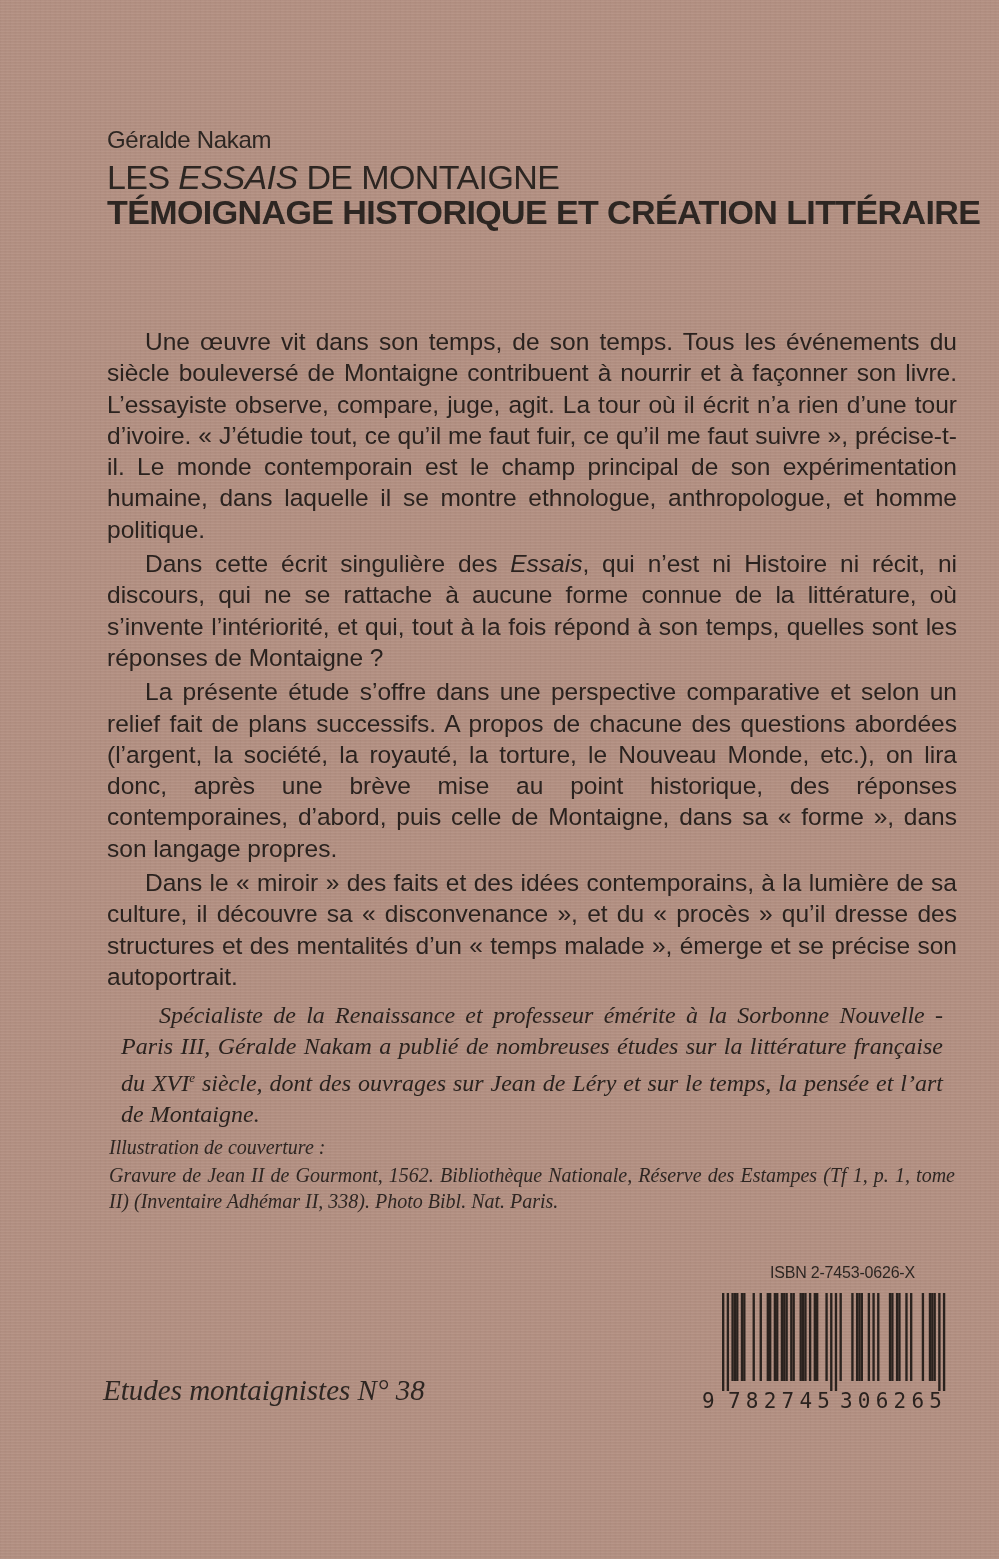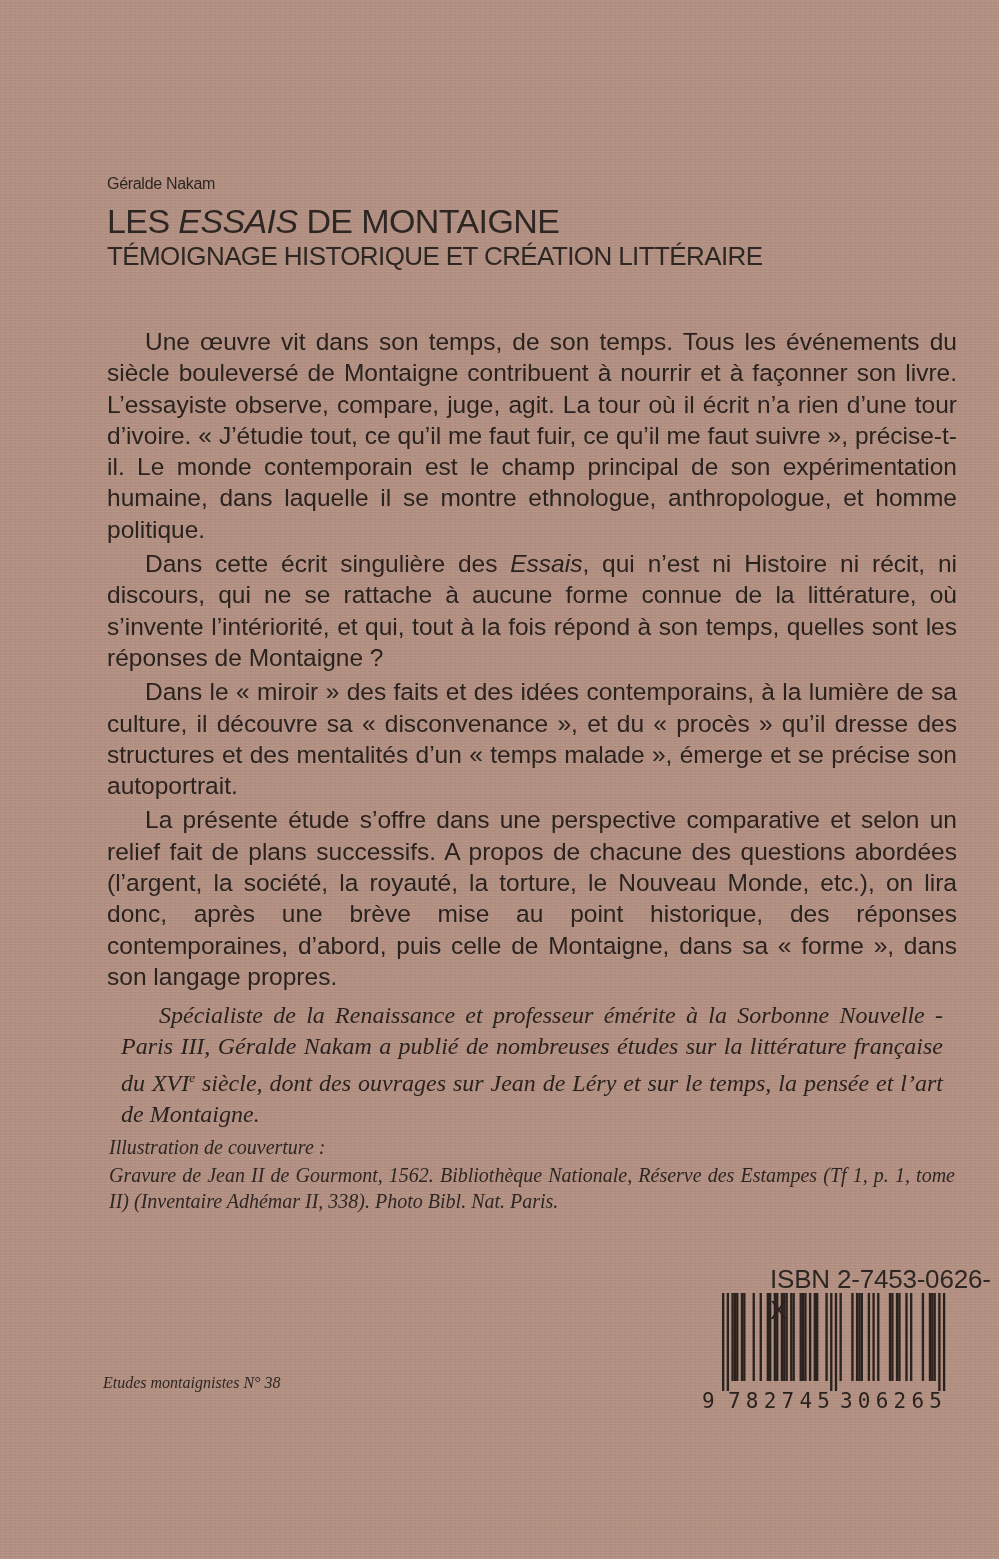--- a/index.html
+++ b/index.html
@@ -10,24 +10,24 @@
       repeating-linear-gradient(0deg, rgba(255,255,255,0.05) 0px, rgba(255,255,255,0.05) 1px, rgba(0,0,0,0.03) 2px, rgba(0,0,0,0) 3px),
       repeating-linear-gradient(90deg, rgba(0,0,0,0.02) 0px, rgba(255,255,255,0.02) 2px, rgba(0,0,0,0) 5px);
     color: #2a221e;
     position: relative;
   }
   .header {
     position: absolute; left: 107px; top: 124px;
     font-family: "Liberation Sans", sans-serif;
     color: #2d2622;
   }
-  .author { font-size: 16px; line-height: 32px; letter-spacing: -0.3px; margin-top: 44px; }
+  .author { font-size: 24px; line-height: 32px; letter-spacing: -0.3px; }
   .title1, .title2 { font-size: 34px; line-height: 42px; letter-spacing: -0.6px; }
   .title1 i { font-style: italic; }
-  .subtitle { font-size: 26px; line-height: 32px; letter-spacing: -0.6px; margin-top: -2px; }
+  .subtitle { font-size: 34px; line-height: 32px; letter-spacing: -0.6px; margin-top: -2px; font-weight: bold; }
 
   .body {
     position: absolute; left: 107px; top: 326px; width: 850px;
     font-family: Liberation Sans, sans-serif;
     font-size: 24.5px; line-height: 31.3px;
     text-align: justify;
     color: #2a221e;
   }
   .body p { margin: 0 0 3px 0; text-indent: 38px; }
 
@@ -44,45 +44,45 @@
     position: absolute; left: 107px; top: 1132px; width: 850px;
     font-family: "Liberation Serif", serif; font-style: italic;
     font-size: 20px; line-height: 26px; text-align: justify;
     color: #2e2622;
   }
   .credit div { margin: 2px; }
 
   .isbn {
     position: absolute; left: 770px; top: 1264px;
     font-family: "Liberation Sans", sans-serif;
-    font-size: 26px; color: #2d2622; letter-spacing: -0.2px;
+    font-size: 16px; color: #2d2622; letter-spacing: -0.2px;
   }
   .barcode { position: absolute; left: 700px; top: 1293px; width: 270px; height: 120px; }
   .barcode svg { display: block; }
 
   .series {
     position: absolute; left: 103px; top: 1374px;
     font-family: "Liberation Serif", serif; font-style: italic;
-    font-size: 16px; color: #2e2622;
+    font-size: 29px; color: #2e2622;
   }
 </style>
 </head>
 <body>
 
 <div class="header">
   <div class="author">Géralde Nakam</div>
   <div class="title1"><span>LES </span><i>ESSAIS</i><span> DE MONTAIGNE</span></div>
   <div class="subtitle">TÉMOIGNAGE HISTORIQUE ET CRÉATION LITTÉRAIRE</div>
 </div>
 
 <div class="body">
   <p>Une œuvre vit dans son temps, de son temps. Tous les événements du siècle bouleversé de Montaigne contribuent à nourrir et à façonner son livre. L’essayiste observe, compare, juge, agit. La tour où il écrit n’a rien d’une tour d’ivoire. « J’étudie tout, ce qu’il me faut fuir, ce qu’il me faut suivre », précise-t-il. Le monde contemporain est le champ principal de son expérimentation humaine, dans laquelle il se montre ethnologue, anthropologue, et homme politique.</p>
   <p><span>Dans cette écrit singulière des </span><i>Essais</i><span>, qui n’est ni Histoire ni récit, ni discours, qui ne se rattache à aucune forme connue de la littérature, où s’invente l’intériorité, et qui, tout à la fois répond à son temps, quelles sont les réponses de Montaigne ?</span></p>
+  <p>La présente étude s’offre dans une perspective comparative et selon un relief fait de plans successifs. A propos de chacune des questions abordées (l’argent, la société, la royauté, la torture, le Nouveau Monde, etc.), on lira donc, après une brève mise au point historique, des réponses contemporaines, d’abord, puis celle de Montaigne, dans sa « forme », dans son langage propres.</p>
   <p>Dans le « miroir » des faits et des idées contemporains, à la lumière de sa culture, il découvre sa « disconvenance », et du « procès » qu’il dresse des structures et des mentalités d’un « temps malade », émerge et se précise son autoportrait.</p>
-  <p>La présente étude s’offre dans une perspective comparative et selon un relief fait de plans successifs. A propos de chacune des questions abordées (l’argent, la société, la royauté, la torture, le Nouveau Monde, etc.), on lira donc, après une brève mise au point historique, des réponses contemporaines, d’abord, puis celle de Montaigne, dans sa « forme », dans son langage propres.</p>
 </div>
 
 <div class="bio">
   <p><span>Spécialiste de la Renaissance et professeur émérite à la Sorbonne Nouvelle - Paris III, Géralde Nakam a publié de nombreuses études sur la littérature française du XVI</span><sup>e</sup><span> siècle, dont des ouvrages sur Jean de Léry et sur le temps, la pensée et l’art de Montaigne.</span></p>
 </div>
 
 <div class="credit">
   <div>Illustration de couverture :</div>
   <div>Gravure de Jean II de Gourmont, 1562. Bibliothèque Nationale, Réserve des Estampes (Tf 1, p. 1, tome II) (Inventaire Adhémar II, 338). Photo Bibl. Nat. Paris.</div>
 </div>

